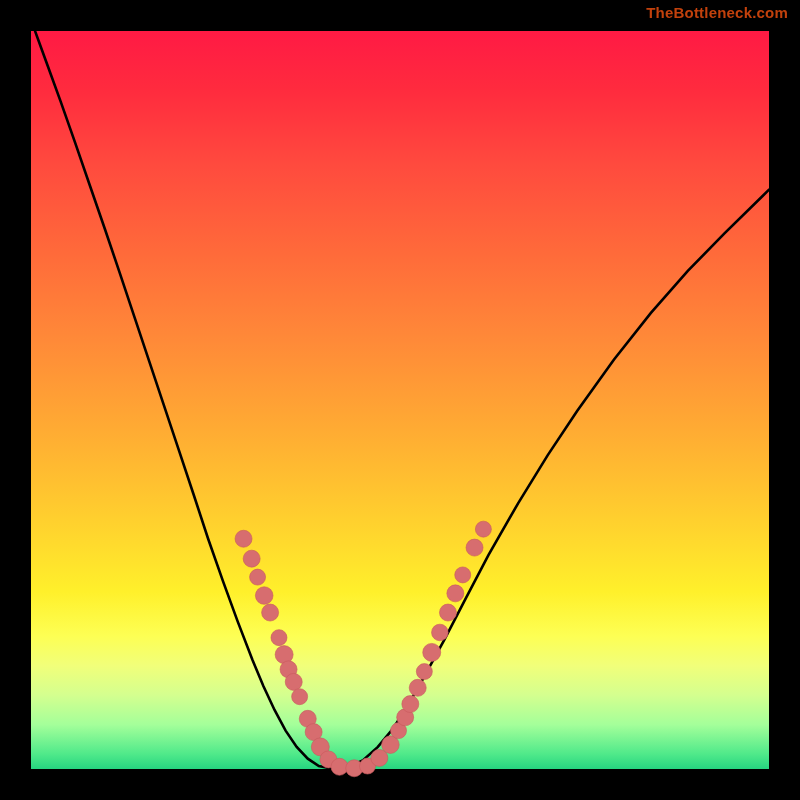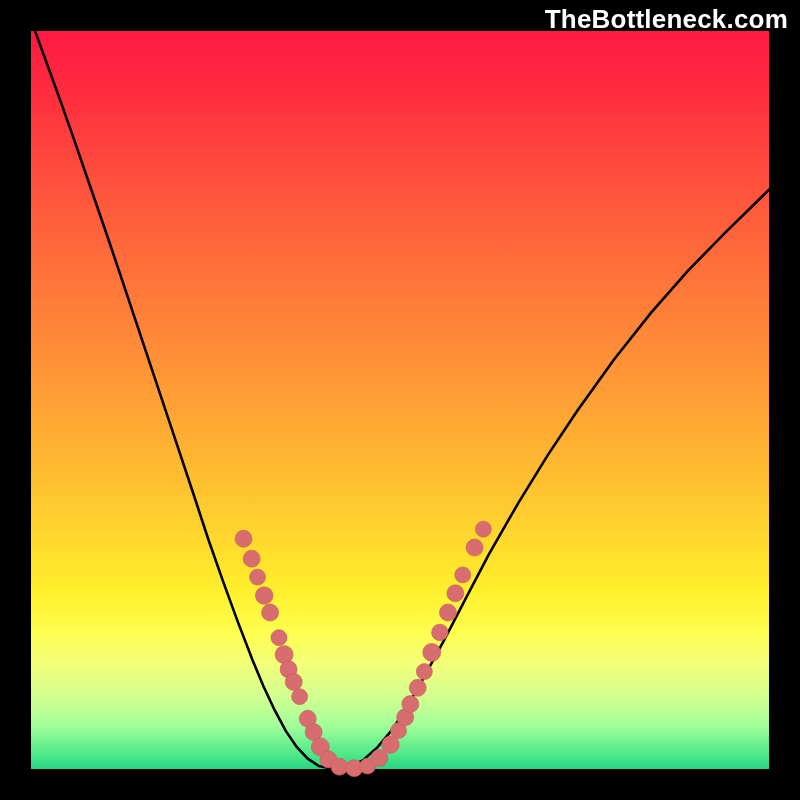--- a/index.html
+++ b/index.html
@@ -41,23 +41,23 @@
       #d4ff8f 90%,
       #a4ff9a 94%,
       #4fe98a 98%,
       #26d480 100%
     );
   }
   .watermark {
     position: absolute;
     top: 4px;
     right: 12px;
-    font-size: 26px;
+    font-size: 15px;
     font-weight: 600;
-    color: #ffffff;
+    color: #c2410c;
     letter-spacing: 0.2px;
     user-select: none;
   }
   svg.curve {
     position: absolute;
     left: 0;
     top: 0;
     width: 738px;
     height: 738px;
     overflow: visible;

